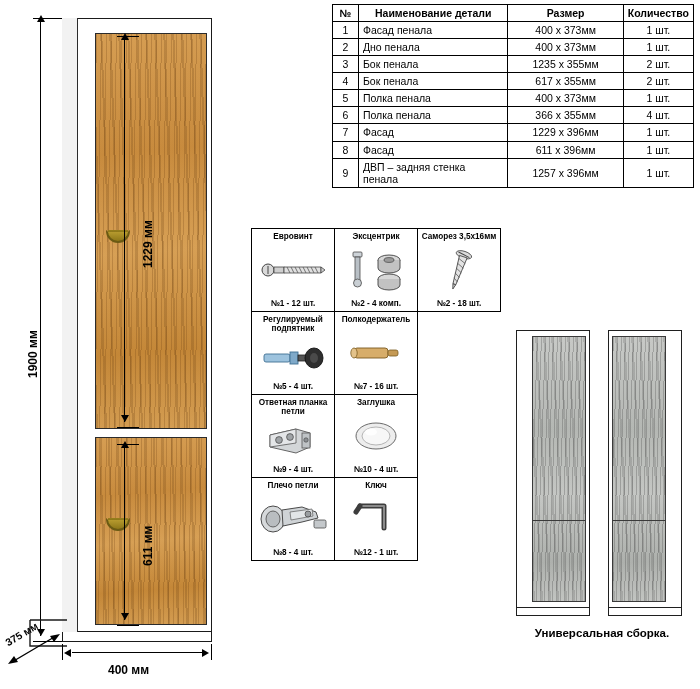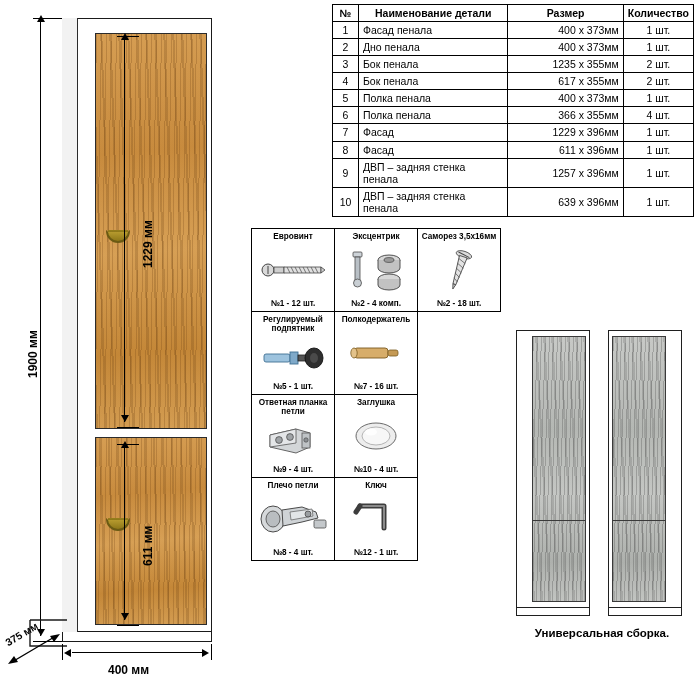--- a/index.html
+++ b/index.html
@@ -108,21 +108,21 @@
     color: #000;
   }
   table.parts th, table.parts td {
     border: 1px solid #000;
     padding: 2px 4px;
     line-height: 1.15;
   }
   table.parts th { font-weight: bold; text-align: center; background: #fff; }
   td.c-num { width: 26px; text-align: center; }
   td.c-name { width: 150px; text-align: left; }
-  td.c-size { width: 116px; text-align: right; }
+  td.c-size { width: 116px; text-align: center; }
   td.c-qty { width: 68px; text-align: center; }
 
   
   #hardware-grid { position: absolute; left: 251px; top: 228px; width: 252px; }
   .hw-row { display: flex; }
   .hw-cell {
     width: 84px; height: 84px;
     border: 1px solid #000;
     margin-right: -1px;
     margin-bottom: -1px;
@@ -301,26 +301,20 @@
           <td class="c-name">Фасад</td>
           <td class="c-size">611 x 396мм</td>
           <td class="c-qty">1 шт.</td>
         </tr>
         <tr>
           <td class="c-num">9</td>
           <td class="c-name">ДВП – задняя стенка пенала</td>
           <td class="c-size">1257 x 396мм</td>
           <td class="c-qty">1 шт.</td>
         </tr>
-        <tr>
-          <td class="c-num">10</td>
-          <td class="c-name">ДВП – задняя стенка пенала</td>
-          <td class="c-size">639 x 396мм</td>
-          <td class="c-qty">1 шт.</td>
-        </tr>
       </tbody>
     </table>
   </div>
 
   <div id="hardware-grid">
 
     <div class="hw-row">
       <div class="hw-cell">
         <div class="hw-title">Еврoвинт</div>
         <div class="hw-art">
@@ -390,21 +384,21 @@
         <div class="hw-title">Регулируемый подпятник</div>
         <div class="hw-art">
           <svg width="70" height="36" viewBox="0 0 70 36">
             <rect x="6" y="14" width="26" height="8" rx="2" fill="#9dc3de" stroke="#3f6f92" stroke-width="0.9"></rect>
             <rect x="32" y="12" width="8" height="12" fill="#7fa9c9" stroke="#3f6f92" stroke-width="0.9"></rect>
             <rect x="40" y="15" width="10" height="6" fill="#555" stroke="#222" stroke-width="0.8"></rect>
             <ellipse cx="56" cy="18" rx="9" ry="10" fill="#2e2e2e" stroke="#111" stroke-width="0.9"></ellipse>
             <ellipse cx="56" cy="18" rx="4" ry="5" fill="#4a4a4a"></ellipse>
           </svg>
         </div>
-        <div class="hw-code">№5 - 1 шт.</div>
+        <div class="hw-code">№5 - 4 шт.</div>
       </div>
 
 
       <div class="hw-cell">
         <div class="hw-title">Полкодержатель</div>
         <div class="hw-art">
           <svg width="64" height="22" viewBox="0 0 64 22">
             <rect x="10" y="6" width="34" height="10" rx="3" fill="#d7ad6a" stroke="#7a5a20" stroke-width="0.9"></rect>
             <rect x="44" y="8" width="10" height="6" rx="2" fill="#c59a55" stroke="#7a5a20" stroke-width="0.8"></rect>
             <ellipse cx="10" cy="11" rx="3.2" ry="5" fill="#e3c28a" stroke="#7a5a20" stroke-width="0.8"></ellipse>

